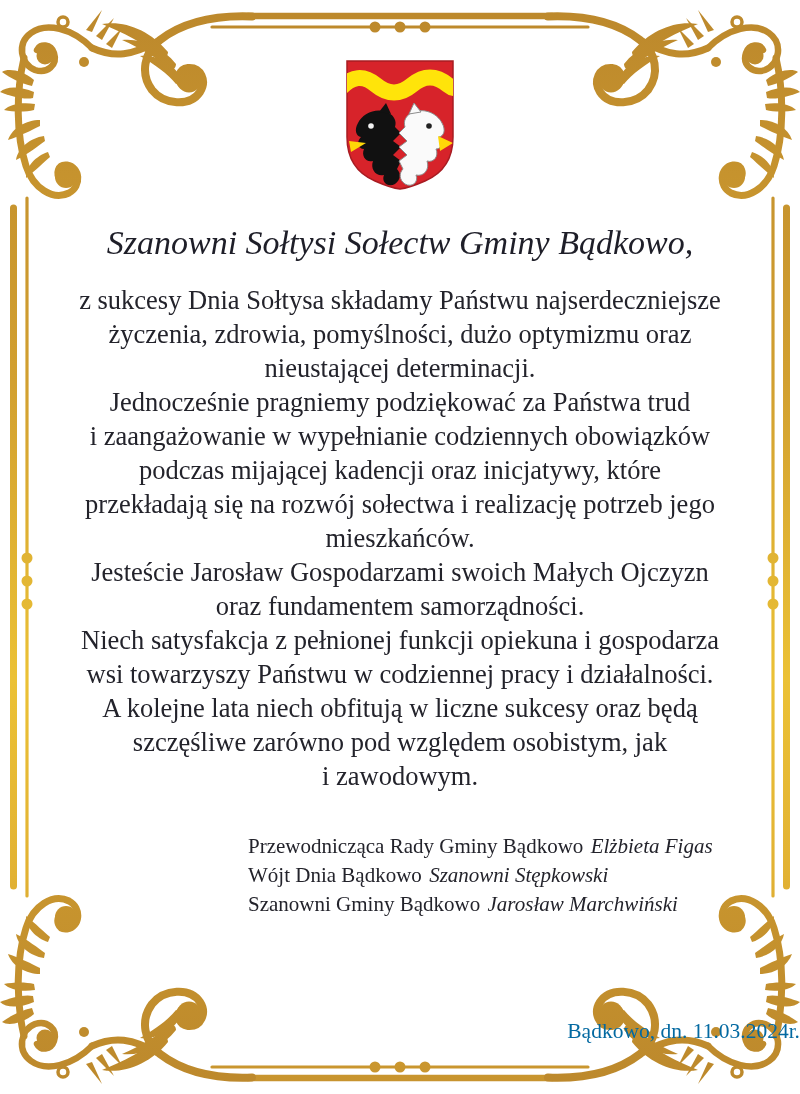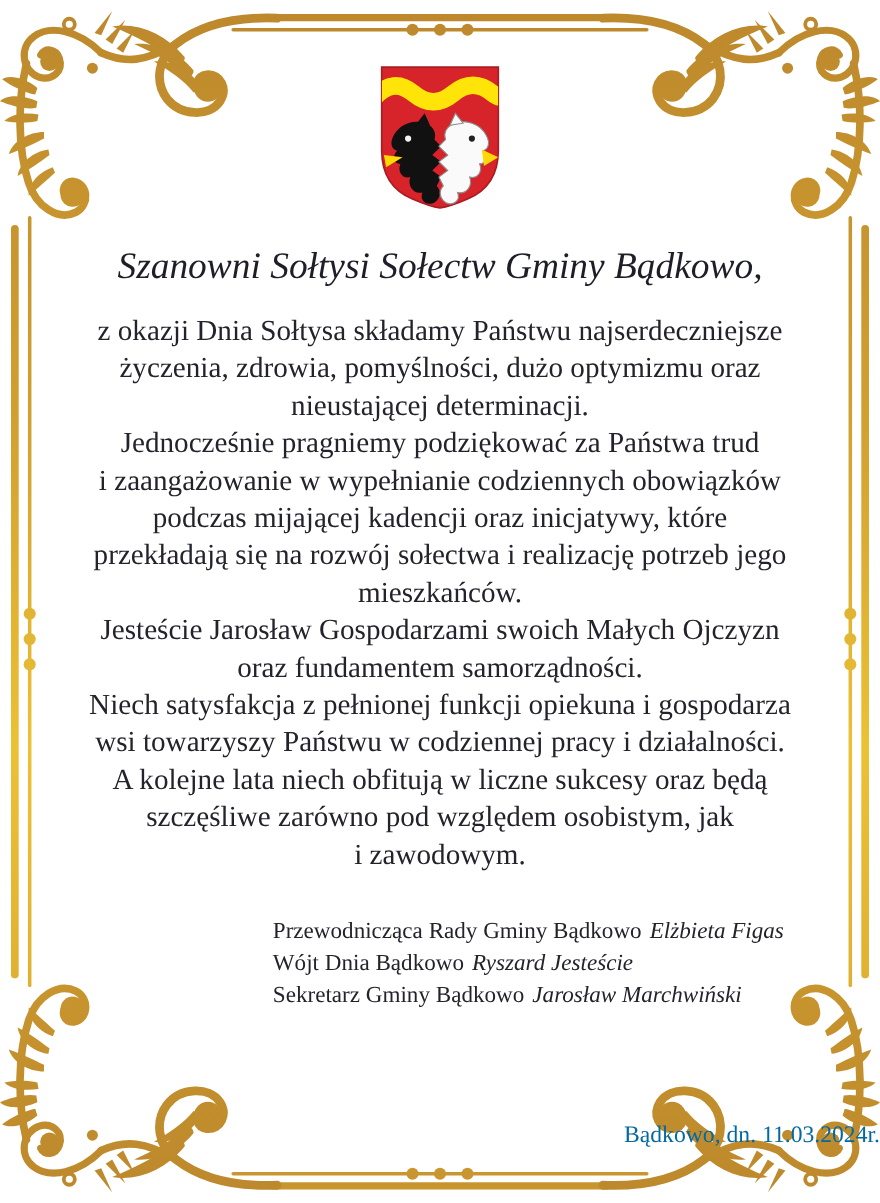--- a/index.html
+++ b/index.html
@@ -153,21 +153,21 @@
       <path d="M68,56 C 80,50 94,56 99,66 C 103,73 101,79 96,80 C 101,85 99,92 93,92 C 96,99 91,106 84,104 C 87,112 81,120 73,118 C 76,125 69,131 62,127 C 56,123 56,116 60,112 L 56,104 L 64,98 L 56,90 L 64,84 L 56,76 L 62,70 C 60,64 63,59 68,56 Z" fill="#FAFAFA" stroke="#8d8d8d" stroke-width="1"></path>
       <path d="M78,55 L71,46 L66,57 Z" fill="#FAFAFA" stroke="#8d8d8d" stroke-width="1"></path>
       <path d="M95,79 L110,86 L97,94 Z" fill="#FFD808"></path>
       <circle cx="86" cy="69" r="2.8" fill="#222222"></circle>
     </g>
   </svg>
 
   <div class="title">Szanowni Sołtysi Sołectw Gminy Bądkowo,</div>
 
   <div class="body-text">
-    <div class="body-line">z okazji Dnia Sołtysa składamy Państwu najserdeczniejsze</div>
+    <div class="body-line">z sukcesy Dnia Sołtysa składamy Państwu najserdeczniejsze</div>
     <div class="body-line">życzenia, zdrowia, pomyślności, dużo optymizmu oraz</div>
     <div class="body-line">nieustającej determinacji.</div>
     <div class="body-line">Jednocześnie pragniemy podziękować za Państwa trud</div>
     <div class="body-line">i zaangażowanie w wypełnianie codziennych obowiązków</div>
     <div class="body-line">podczas mijającej kadencji oraz inicjatywy, które</div>
     <div class="body-line">przekładają się na rozwój sołectwa i realizację potrzeb jego</div>
     <div class="body-line">mieszkańców.</div>
     <div class="body-line">Jesteście Jarosław Gospodarzami swoich Małych Ojczyzn</div>
     <div class="body-line">oraz fundamentem samorządności.</div>
     <div class="body-line">Niech satysfakcja z pełnionej funkcji opiekuna i gospodarza</div>
@@ -175,22 +175,22 @@
     <div class="body-line">A kolejne lata niech obfitują w liczne sukcesy oraz będą</div>
     <div class="body-line">szczęśliwe zarówno pod względem osobistym, jak</div>
     <div class="body-line">i zawodowym.</div>
   </div>
 
   <div class="signatures">
     <div class="sig-line">
       <span class="sig-role">Przewodnicząca Rady Gminy Bądkowo</span><span class="sig-name">Elżbieta Figas</span>
     </div>
     <div class="sig-line">
-      <span class="sig-role">Wójt Dnia Bądkowo</span><span class="sig-name">Ryszard Jesteście</span>
+      <span class="sig-role">Wójt Dnia Bądkowo</span><span class="sig-name">Szanowni Stępkowski</span>
     </div>
     <div class="sig-line">
-      <span class="sig-role">Sekretarz Gminy Bądkowo</span><span class="sig-name">Jarosław Marchwiński</span>
+      <span class="sig-role">Szanowni Gminy Bądkowo</span><span class="sig-name">Jarosław Marchwiński</span>
     </div>
   </div>
 
   <div class="date-line">Bądkowo, dn. 11.03.2024r.</div>
 
 </div>
 
 </body></html>

